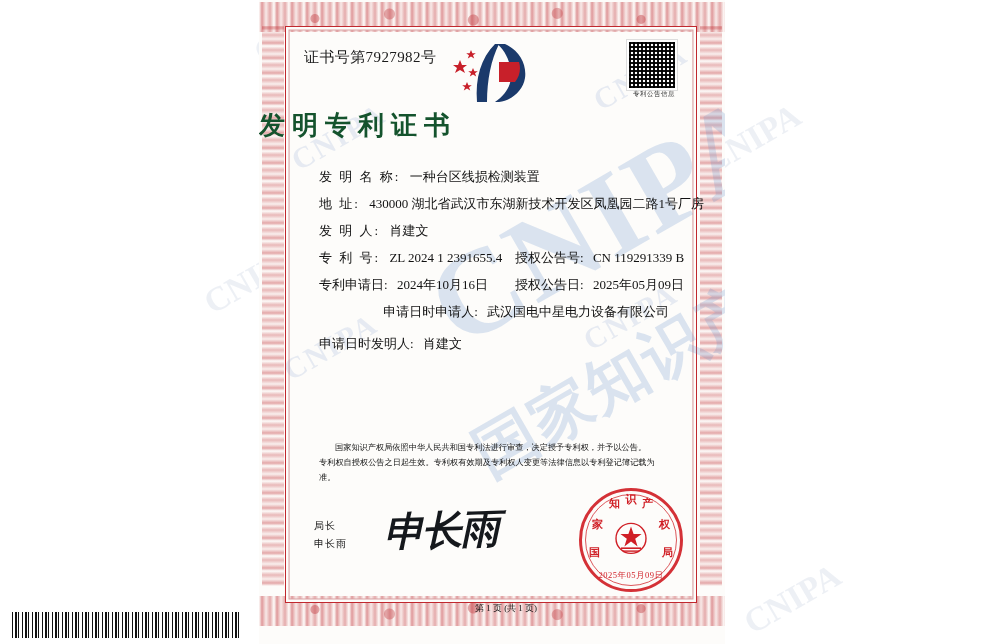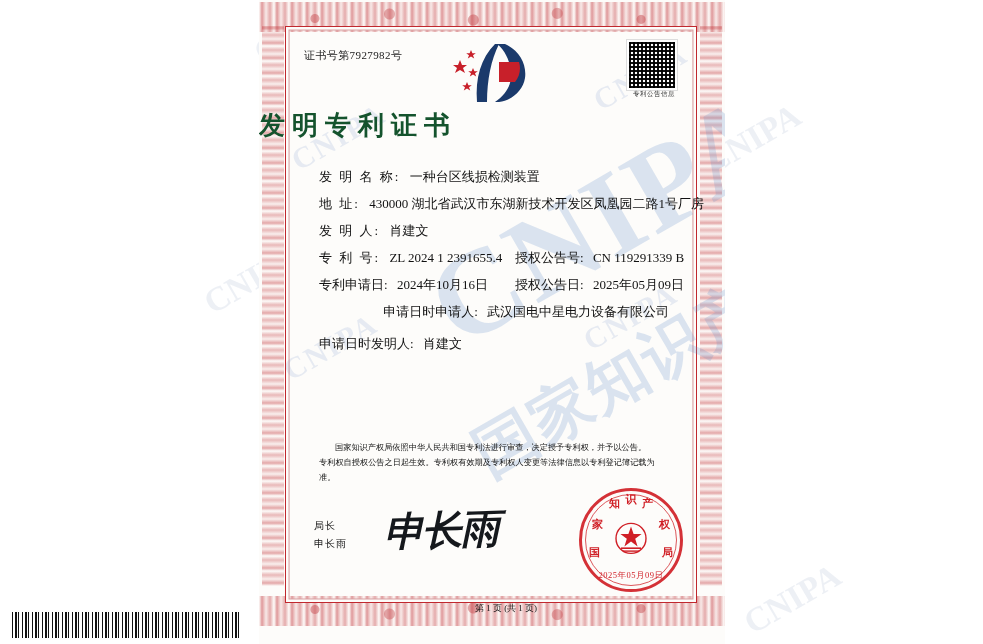--- a/index.html
+++ b/index.html
@@ -106,21 +106,21 @@
   .wm-small {
     font-size: 30px;
     color: rgba(120,150,200,0.17);
     transform: rotate(-30deg);
   }
 
   
   .cert-no {
     position: absolute;
     left: 45px; top: 48px;
-    font-size: 11px;
+    font-size: 15px;
     color: #1a1a1a;
     font-family: "Liberation Serif", serif;
     letter-spacing: .4px;
   }
 
   .logo {
     position: absolute;
     left: 188px; top: 38px;
     width: 92px; height: 66px;
   }

